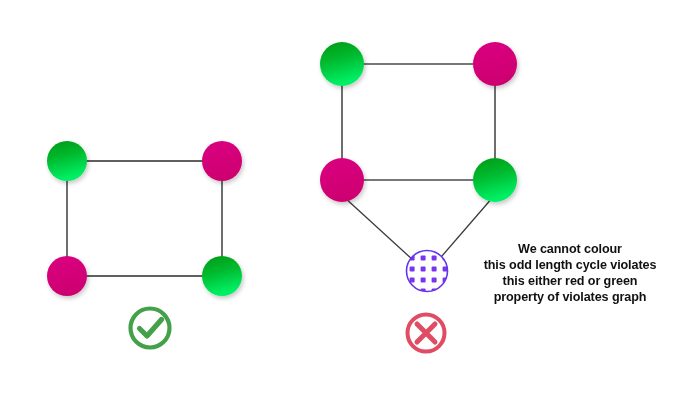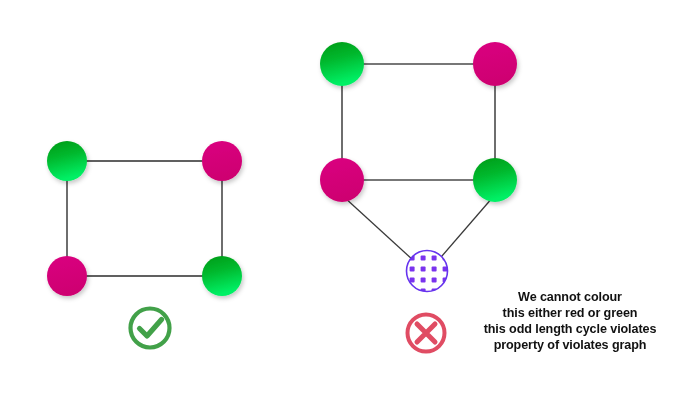--- a/index.html
+++ b/index.html
@@ -27,21 +27,20 @@
     top: 241px;
     width: 200px;
     text-align: center;
     font-family: "Liberation Sans", sans-serif;
     font-size: 12.6px;
     font-weight: bold;
     line-height: 16px;
     color: #111111;
     letter-spacing: -0.1px;
     white-space: nowrap;
-    margin-top: 48px;
   }
   .annotation-line {
     display: block;
   }
 </style>
 </head>
 <body>
 
 <svg id="diagram-canvas" viewBox="0 0 675 413" width="675" height="413">
   <defs>
@@ -102,16 +101,16 @@
 
     <g>
       <circle cx="426" cy="333" r="18.5" fill="none" stroke="#E04C63" stroke-width="4"></circle>
       <path d="M 417 324 L 435 342 M 435 324 L 417 342" fill="none" stroke="#E04C63" stroke-width="5" stroke-linecap="round"></path>
     </g>
   </g>
 </svg>
 
 <div class="annotation-block">
   <span class="annotation-line">We cannot colour</span>
+  <span class="annotation-line">this odd length cycle violates</span>
   <span class="annotation-line">this either red or green</span>
-  <span class="annotation-line">this odd length cycle violates</span>
   <span class="annotation-line">property of violates graph</span>
 </div>
 
 </body></html>

